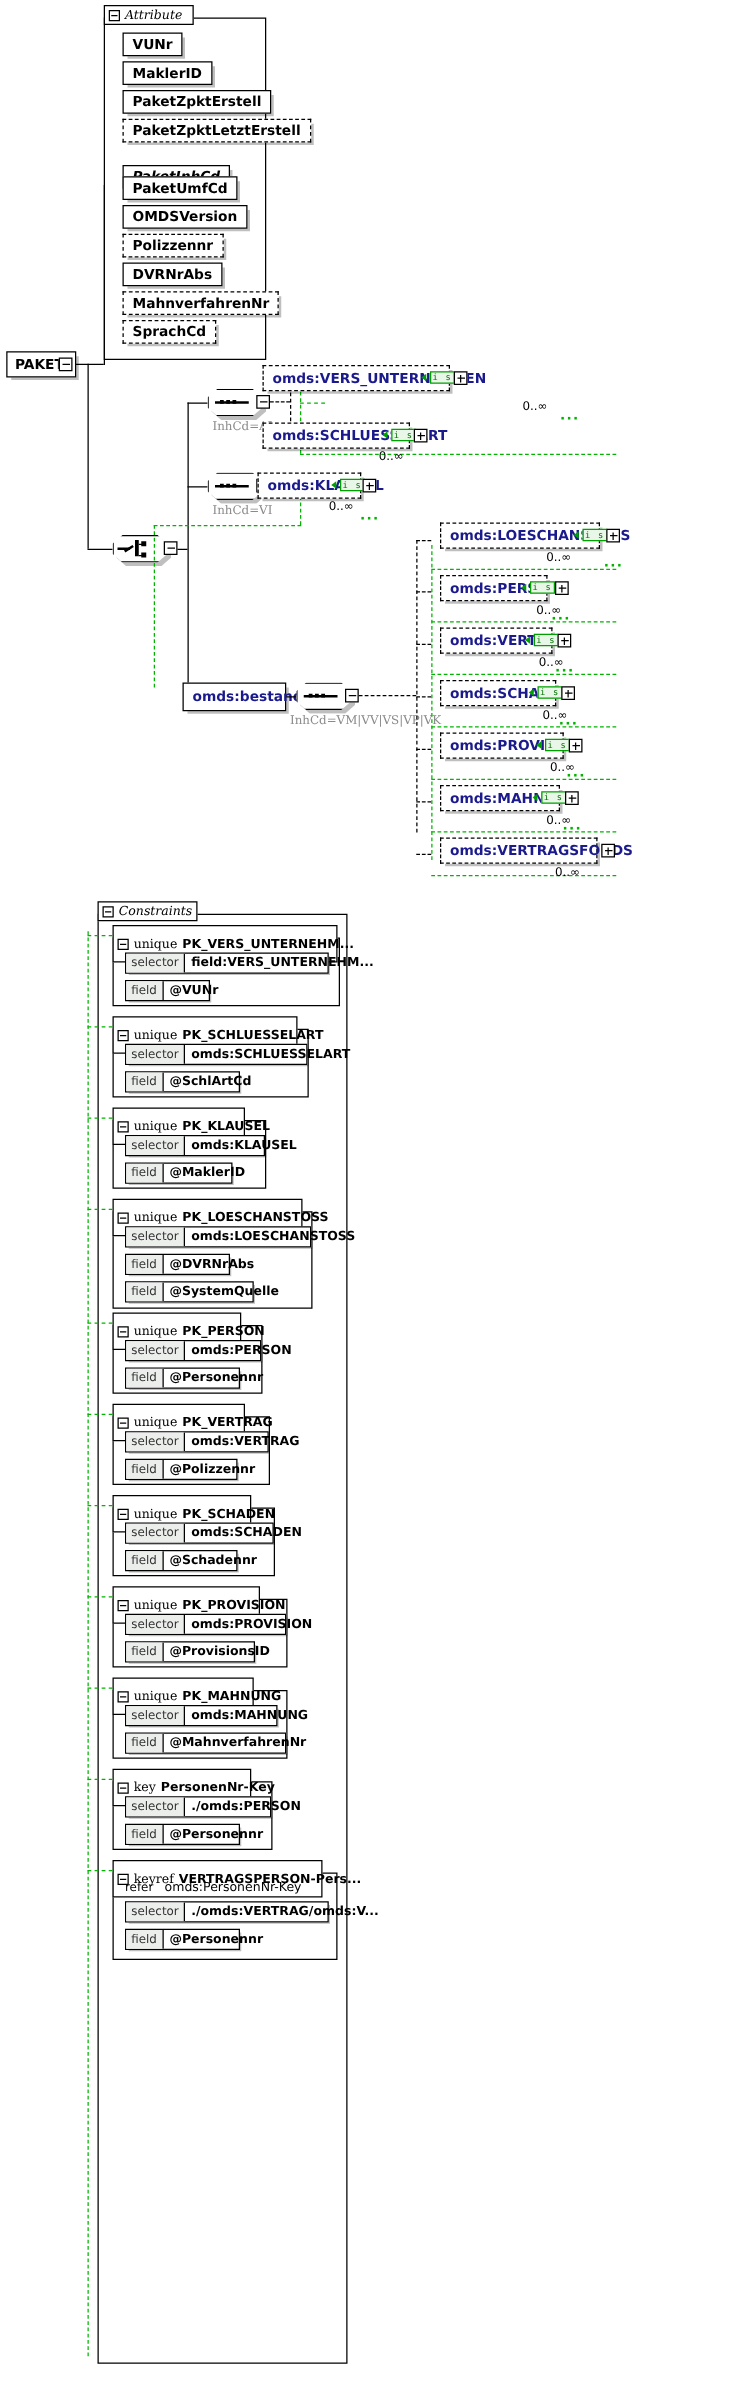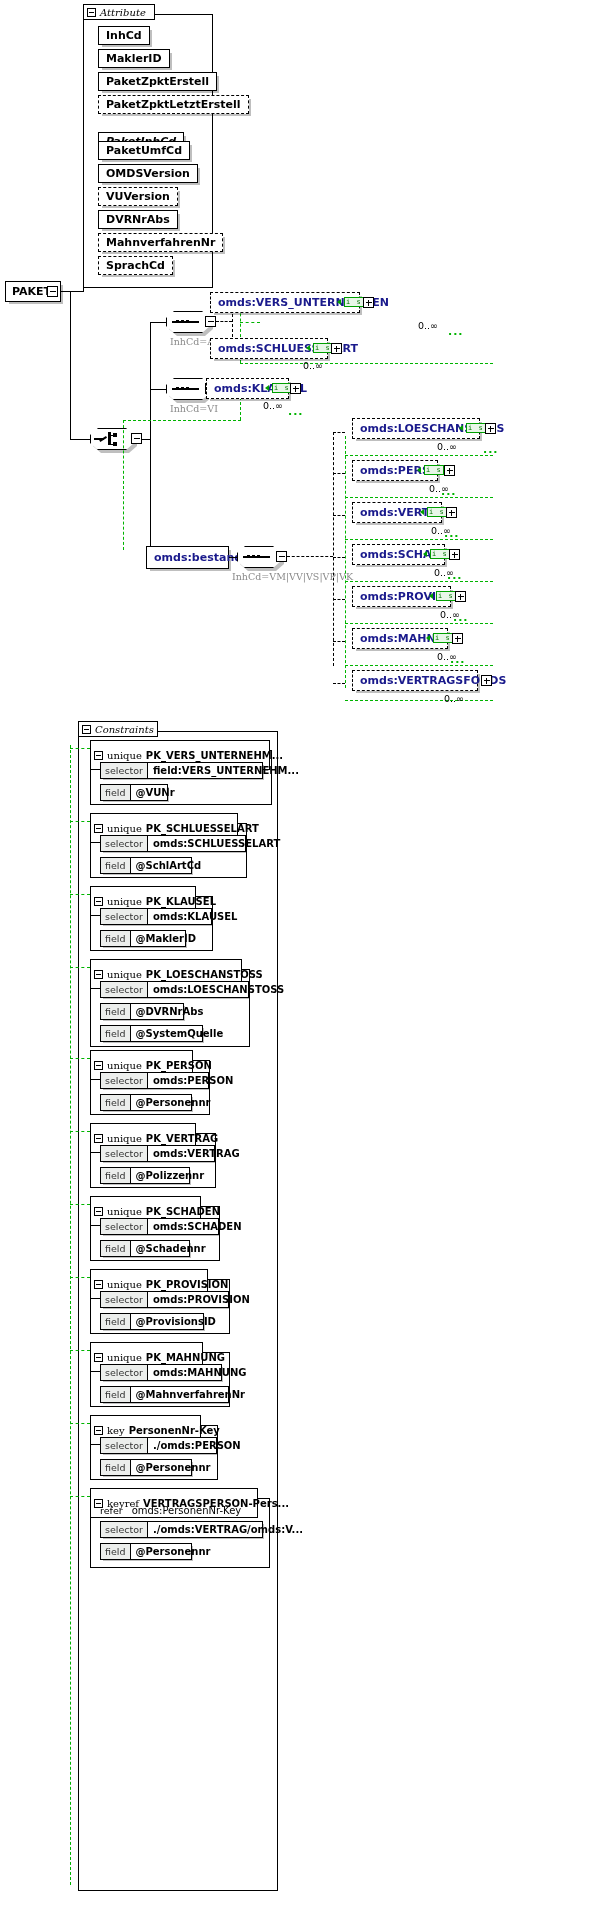--- a/index.html
+++ b/index.html
@@ -120,42 +120,42 @@
 
 <div class="canvas">
 
   <div class="frame" style="left:83px;top:14px;width:130px;height:274px;"></div>
   <div class="frametab" style="left:83px;top:4px;width:72px;">
     <span class="minibox"></span>
     <span>Attribute</span>
   </div>
 
   <div class="node" style="left:98px;top:26px;">
-      <span>InhCd</span>
+      <span>VUNr</span>
     </div>
   <div class="node" style="left:98px;top:49px;">
       <span>MaklerID</span>
     </div>
   <div class="node" style="left:98px;top:72px;">
       <span>PaketZpktErstell</span>
     </div>
   <div class="node opt" style="left:98px;top:95px;">
       <span>PaketZpktLetztErstell</span>
     </div>
   <div class="node" style="left:98px;top:132px;font-style:italic;">
       <span>PaketInhCd</span>
     </div>
   <div class="node" style="left:98px;top:141px;">
       <span>PaketUmfCd</span>
     </div>
   <div class="node" style="left:98px;top:164px;text-align:center;">
       <span>OMDSVersion</span>
     </div>
   <div class="node opt" style="left:98px;top:187px;">
-      <span>VUVersion</span>
+      <span>Polizzennr</span>
     </div>
   <div class="node" style="left:98px;top:210px;">
       <span>DVRNrAbs</span>
     </div>
   <div class="node opt" style="left:98px;top:233px;">
       <span>MahnverfahrenNr</span>
     </div>
   <div class="node opt" style="left:98px;top:256px;">
       <span>SprachCd</span>
     </div>

